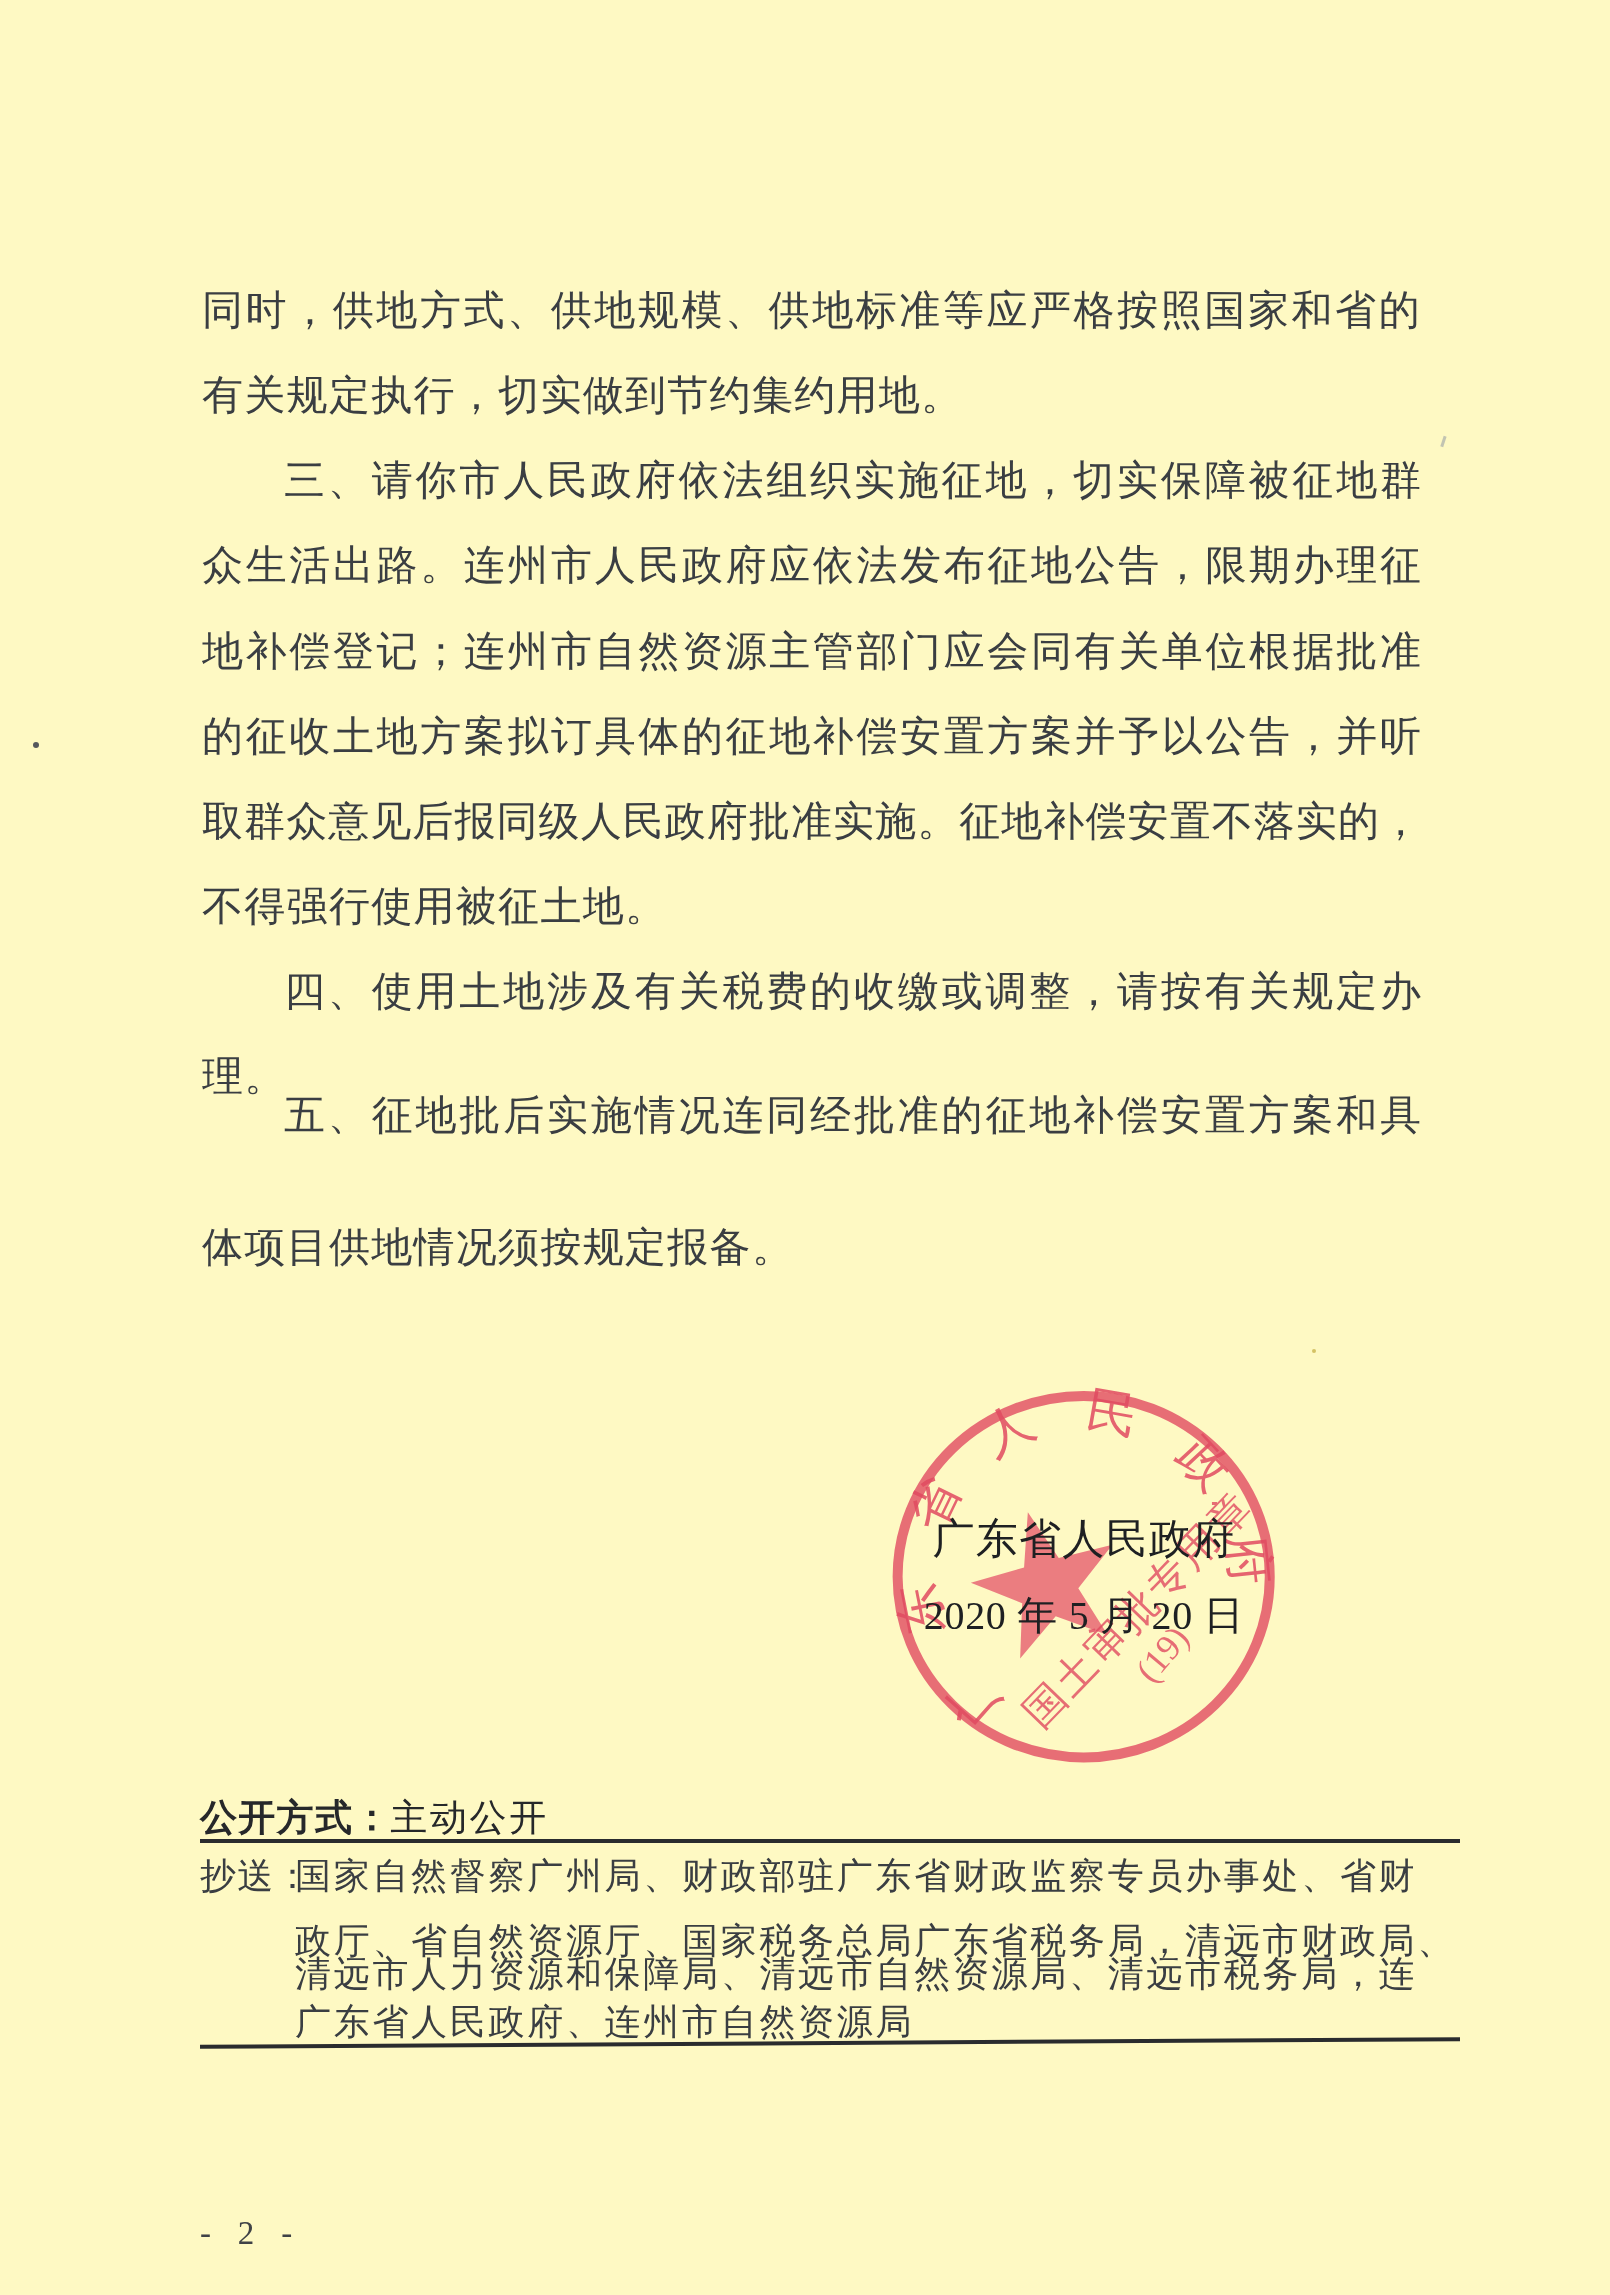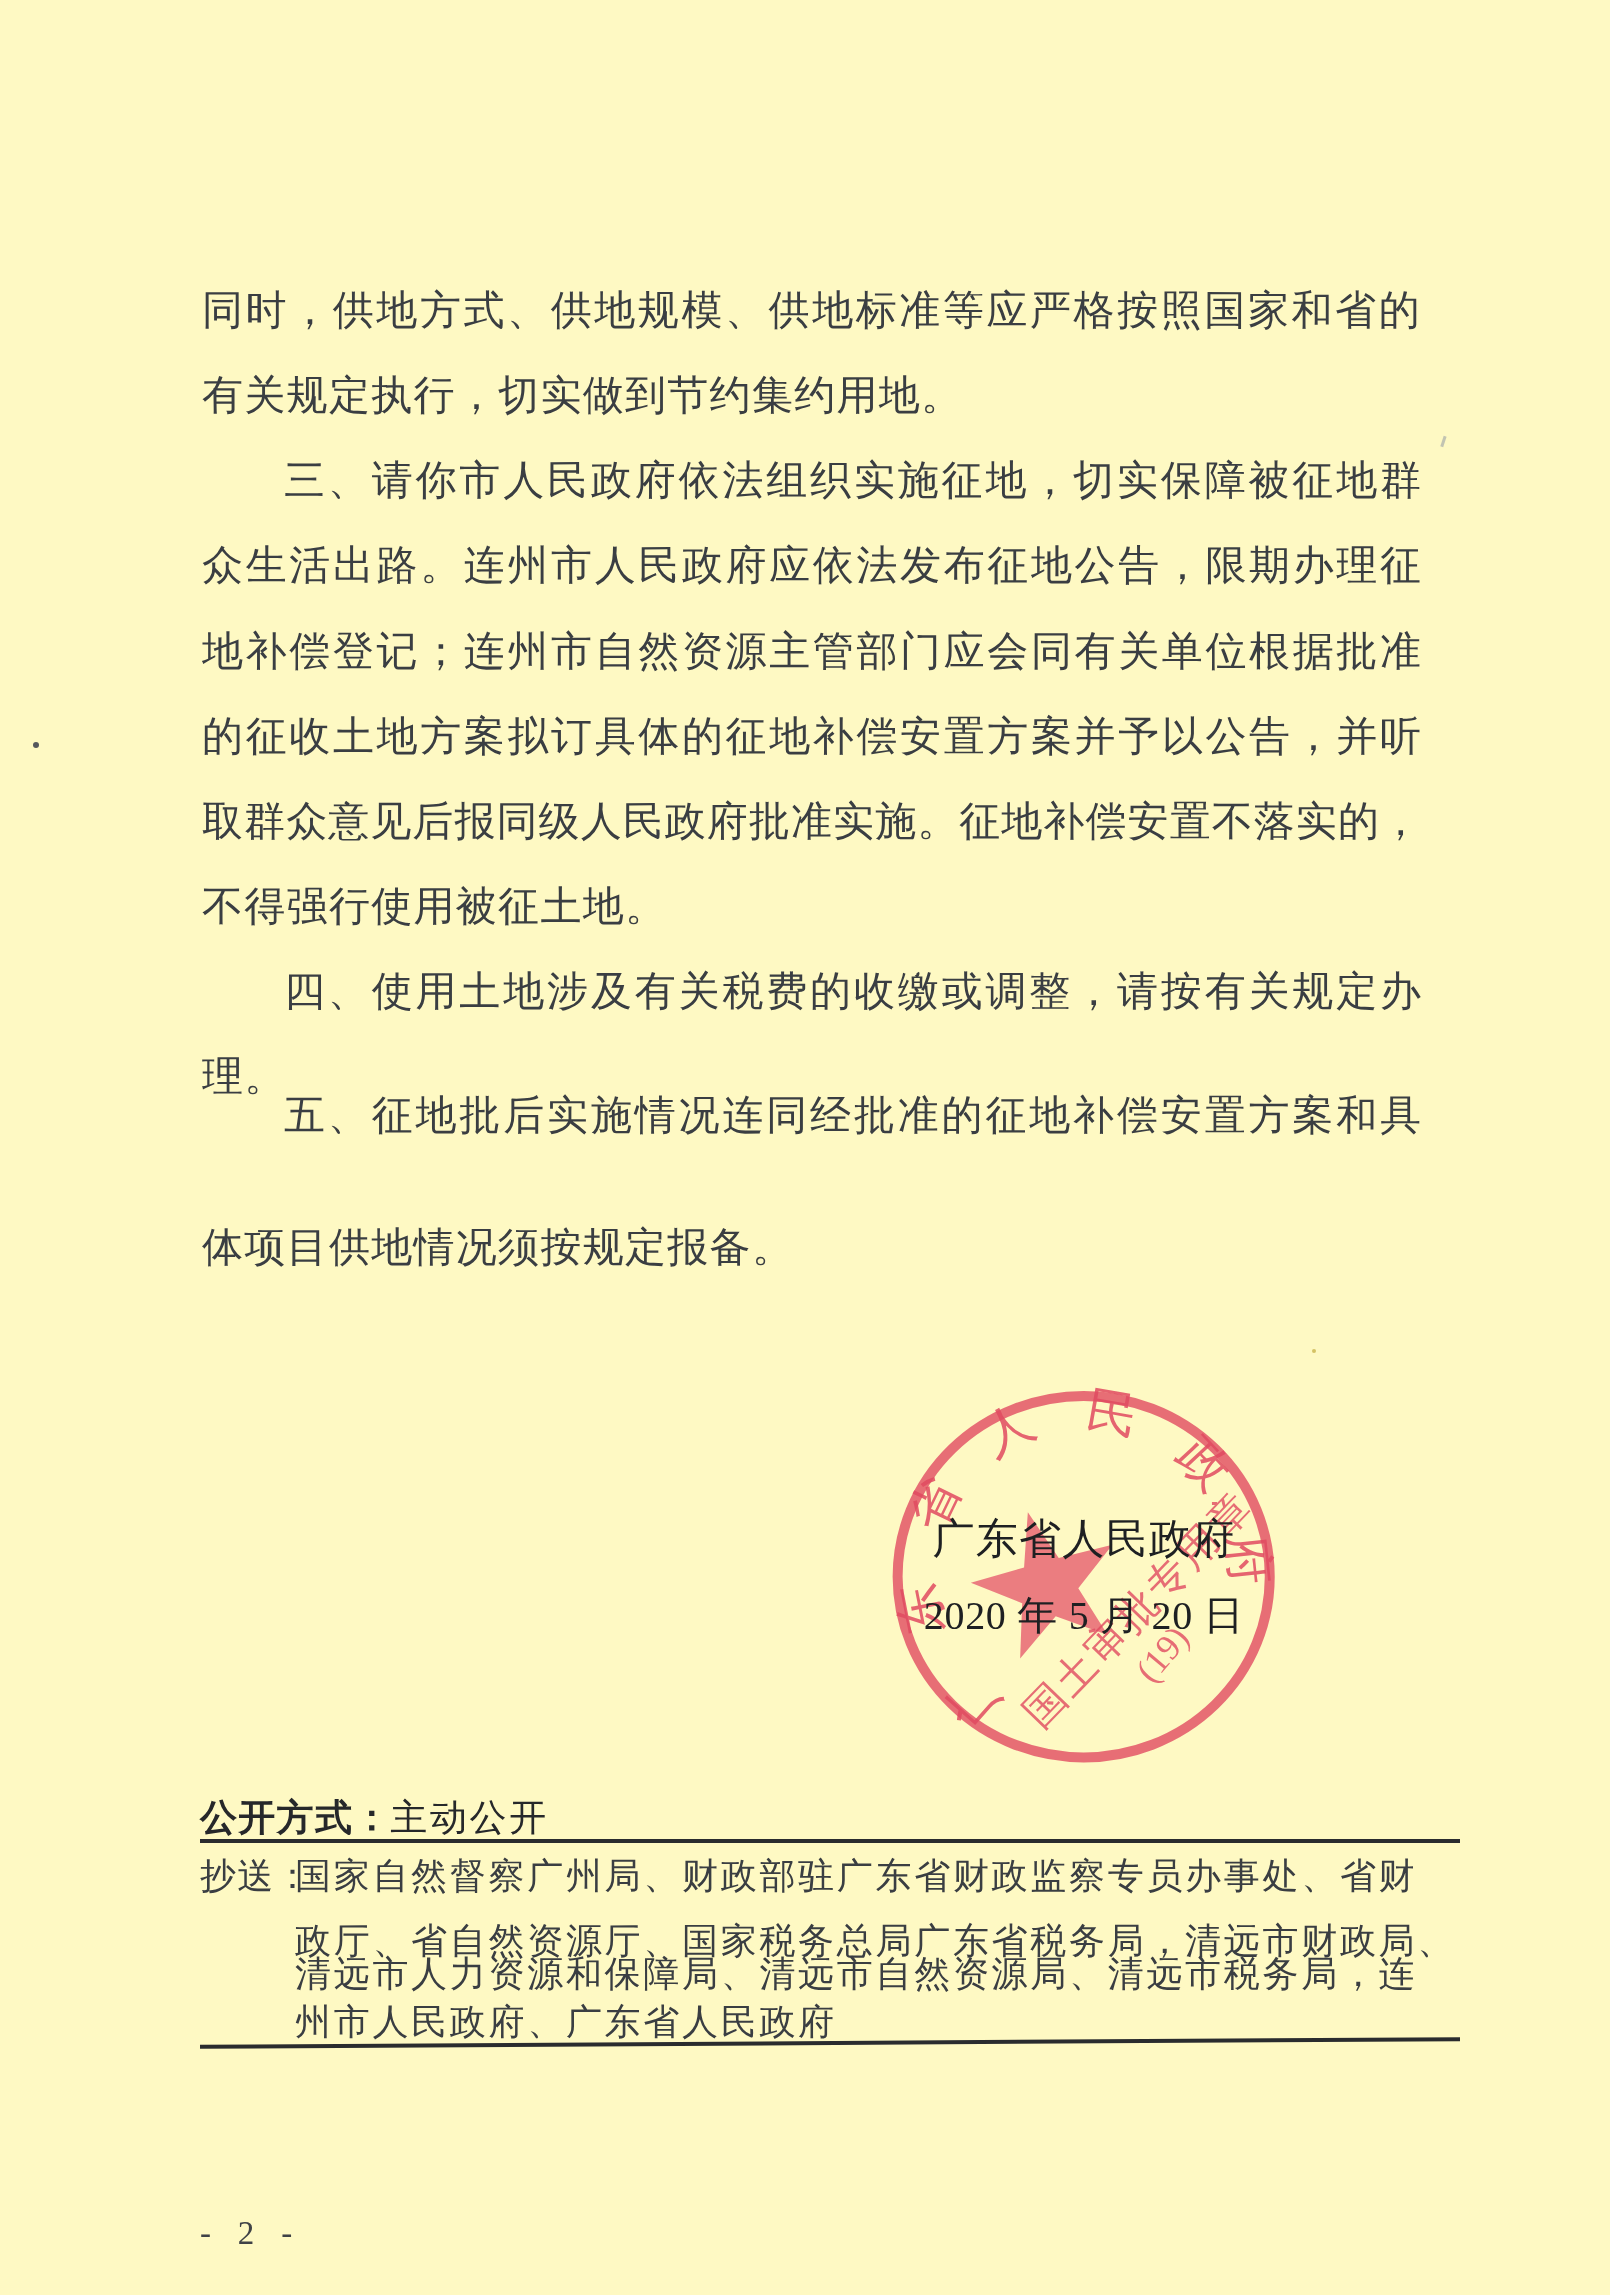--- a/index.html
+++ b/index.html
@@ -114,20 +114,20 @@
   <div class="pub">
     <span class="pub-label">公开方式</span><span class="pub-sep">：</span><span class="pub-value">主动公开</span>
   </div>
 
   <div class="rule rule-1"></div>
 
   <div class="cc-label">抄送：</div>
   <div class="cc cc-1">国家自然督察广州局、财政部驻广东省财政监察专员办事处、省财</div>
   <div class="cc cc-2">政厅、省自然资源厅、国家税务总局广东省税务局，清远市财政局、</div>
   <div class="cc cc-3">清远市人力资源和保障局、清远市自然资源局、清远市税务局，连</div>
-  <div class="cc cc-4">州市人民政府、广东省人民政府</div>
+  <div class="cc cc-4">广东省人民政府、连州市自然资源局</div>
 
   <div class="rule rule-2"></div>
 
   <div class="pagenum">- 2 -</div>
 
 </div>
 
 
 </body></html>

